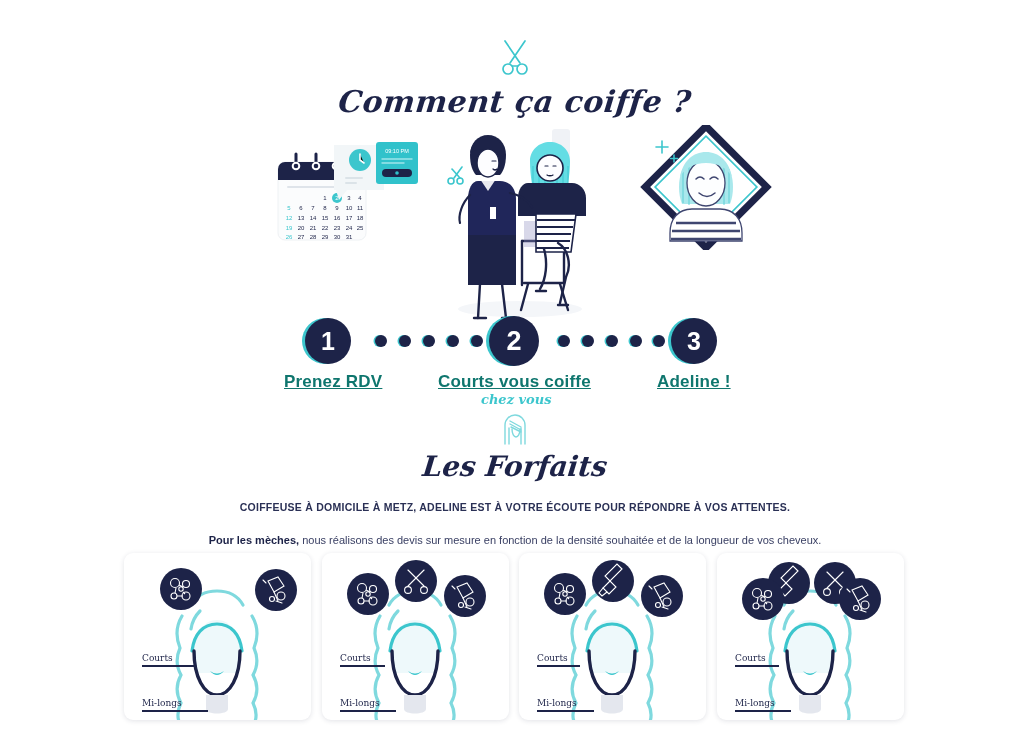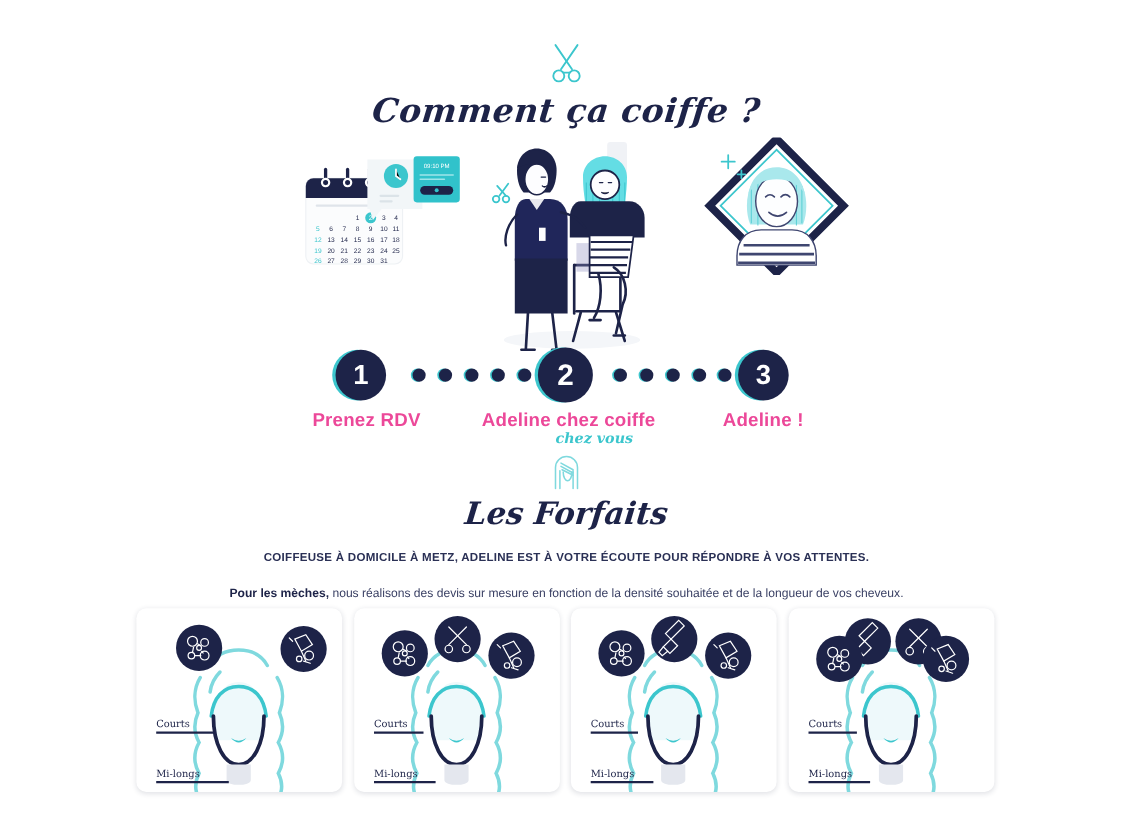--- a/index.html
+++ b/index.html
@@ -34,29 +34,29 @@
   .c1{left:305px;top:0;}
   .c2{left:489px;top:-2px;width:50px;height:50px;font-size:27px;}
   .c3{left:671px;top:0;}
   .dot{
     position:absolute;width:12px;height:12px;border-radius:50%;
     background:#1d2348;top:17px;box-shadow:-1.5px 0 0 0 #3cc6cd;
   }
 
   .labels{position:relative;height:42px;margin-top:8px;}
   .lbl{
-    position:absolute;font-size:17px;font-weight:700;color:#ec4899;
-    letter-spacing:.2px;white-space:nowrap;
+    position:absolute;font-size:17px;font-weight:700;color:#0f766e;
+    letter-spacing:.2px;white-space:nowrap;text-decoration:underline;
   }
   .l1{left:284px;top:0;}
   .l2{left:438px;top:0;}
   .l3{left:657px;top:0;}
   .sub-script{
     position:absolute;left:481px;top:20px;font-family:"DejaVu Serif",serif;
-    font-style:italic;font-weight:700;font-size:13px;color:#3cc6cd;margin-left:24px;
+    font-style:italic;font-weight:700;font-size:13px;color:#3cc6cd;
   }
 
   
   .sec-forf{position:absolute;left:0;top:408px;width:1030px;}
   .forf-icon{display:flex;justify-content:center;height:40px;}
   .forf-title{
     text-align:center;font-family:"DejaVu Serif", serif;font-style:italic;
     font-weight:700;font-size:28px;color:#1d2348;margin-top:2px;
     transform:skewX(-6deg);
   }
@@ -301,21 +301,21 @@
       <span class="dot" style="left:471px"></span>
       <span class="dot" style="left:558px"></span>
       <span class="dot" style="left:582px"></span>
       <span class="dot" style="left:606px"></span>
       <span class="dot" style="left:630px"></span>
       <span class="dot" style="left:653px"></span>
     </div>
 
     <div class="labels">
       <div class="lbl l1">Prenez RDV</div>
-      <div class="lbl l2">Adeline chez coiffe</div>
+      <div class="lbl l2">Courts vous coiffe</div>
       <div class="lbl l3">Adeline !</div>
       <div class="sub-script">chez vous</div>
     </div>
   </section>
 
   <section class="sec-forf">
     <div class="forf-icon">
       <svg width="40" height="40" viewBox="0 0 40 40">
         <g fill="none" stroke="#7fd9de" stroke-width="1.4" stroke-linecap="round">
           <path d="M10 36V17a10 10 0 0 1 20 0v19"></path>

